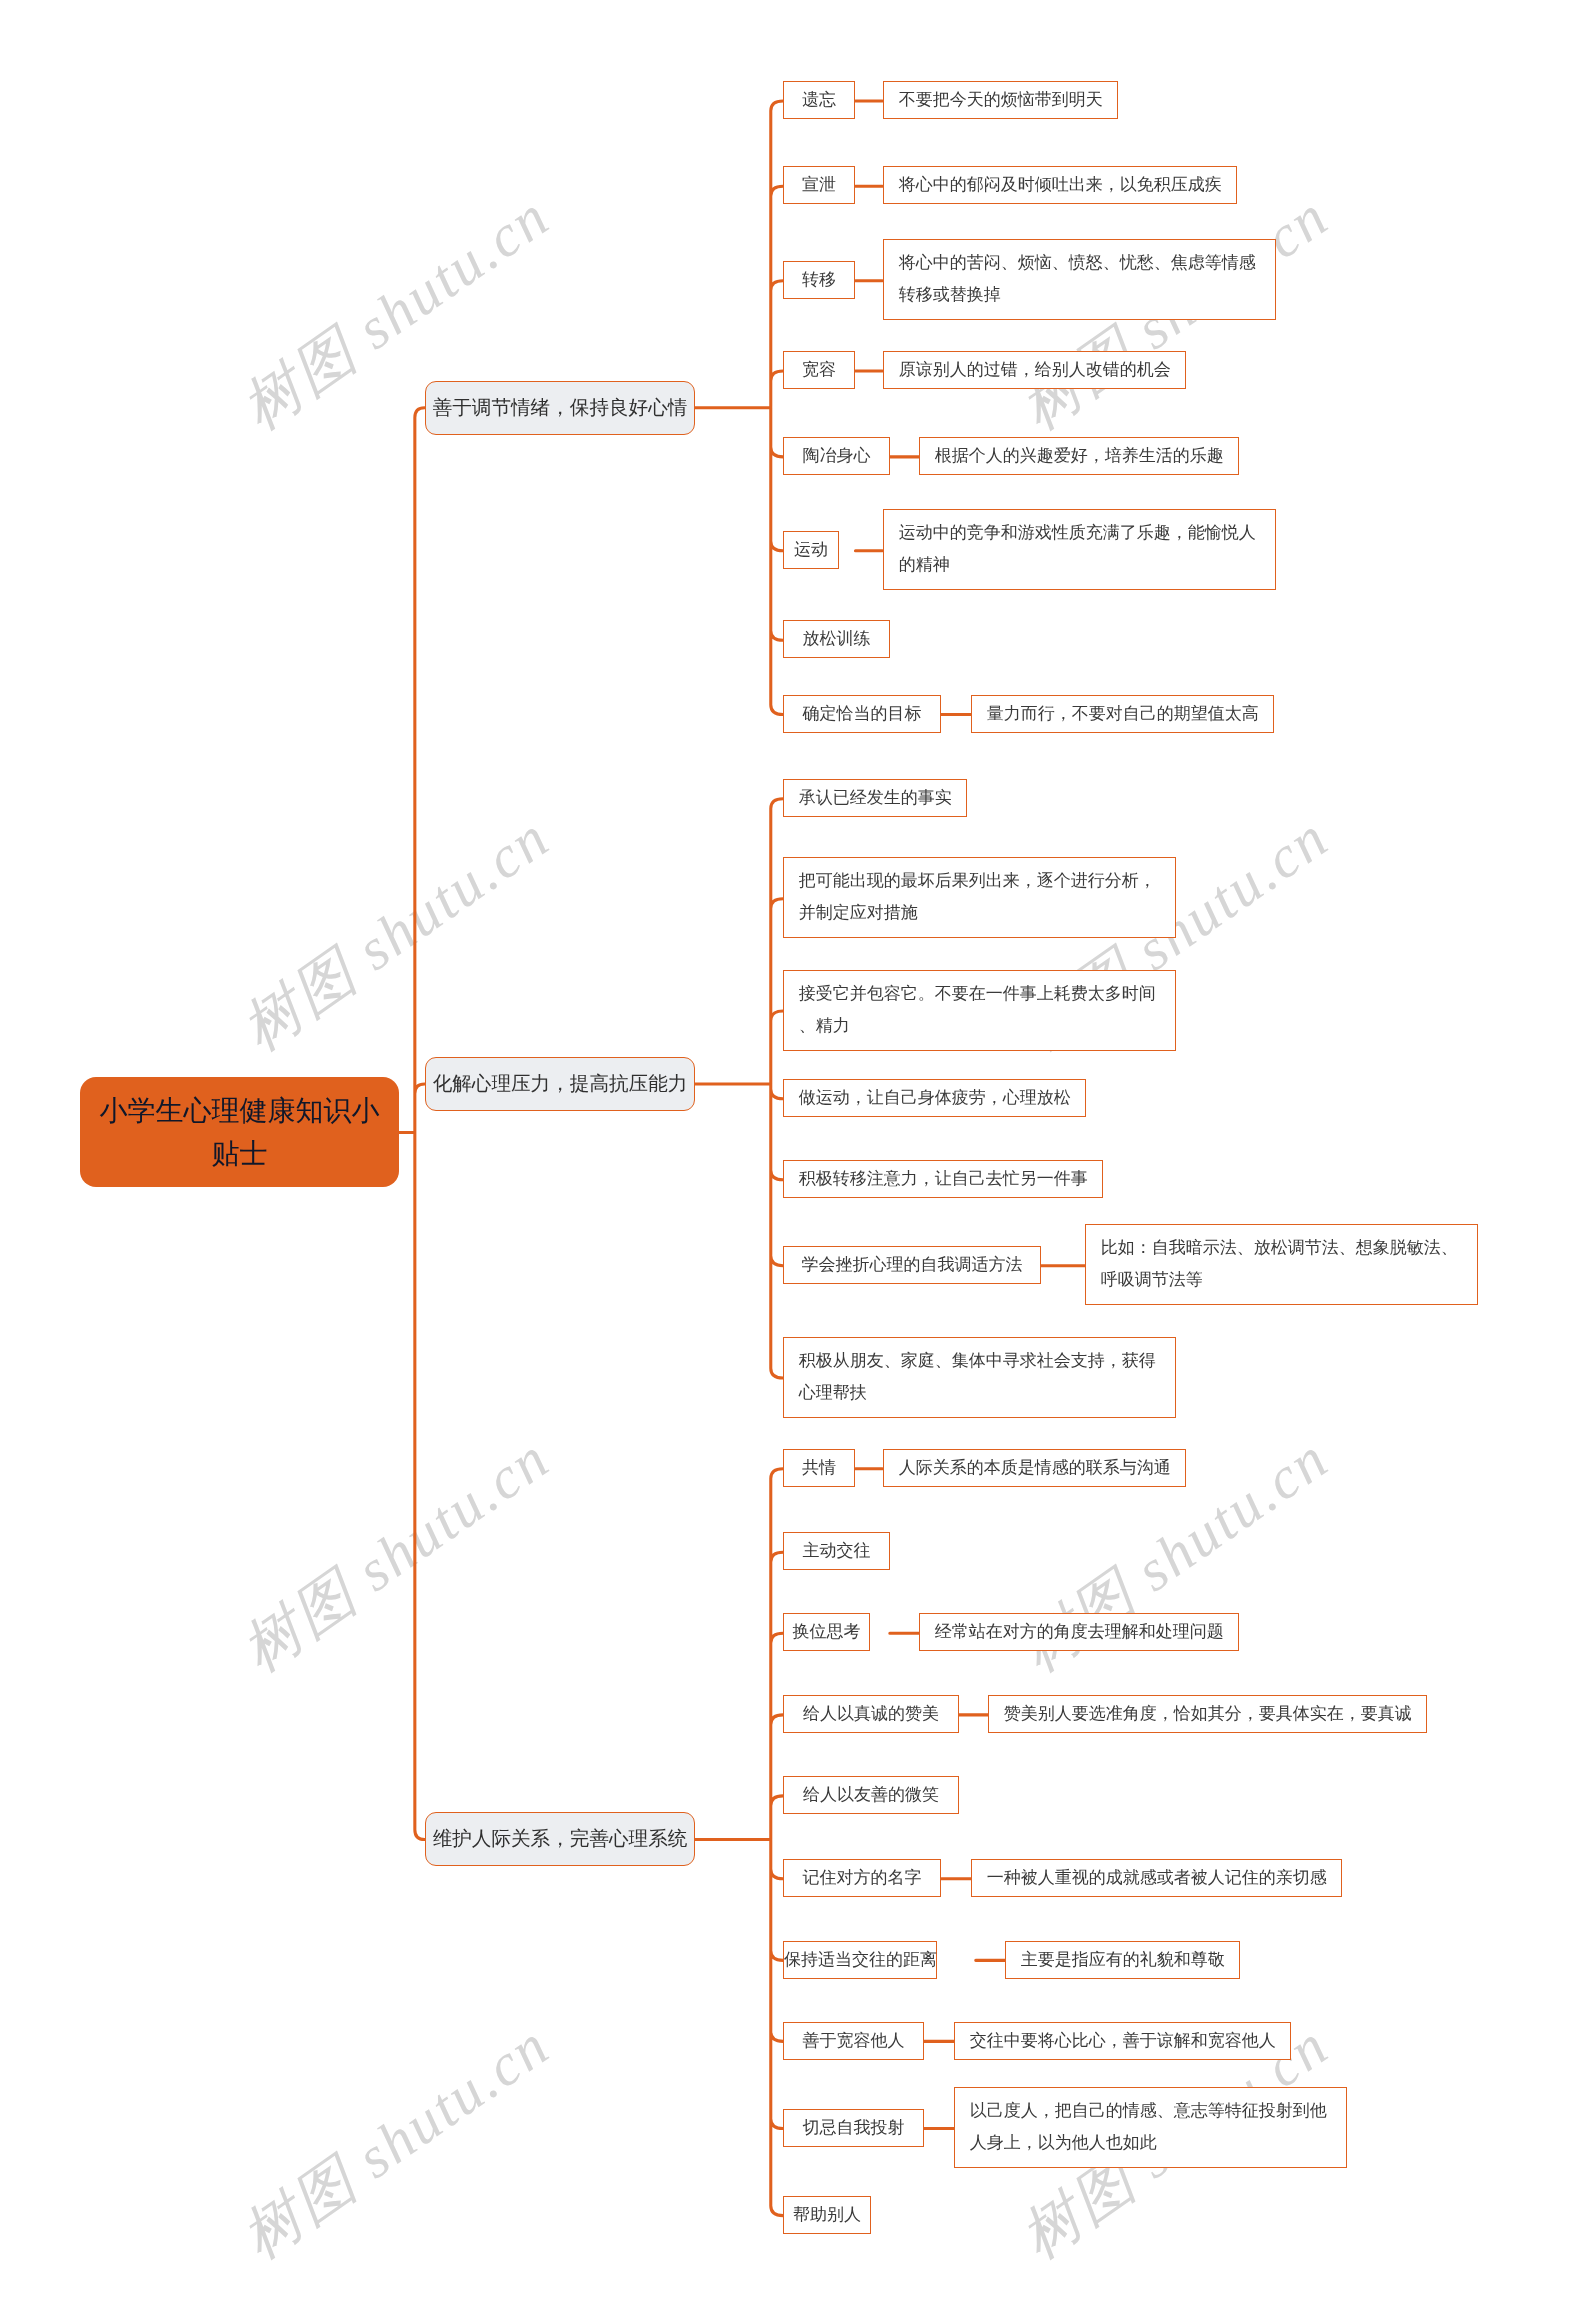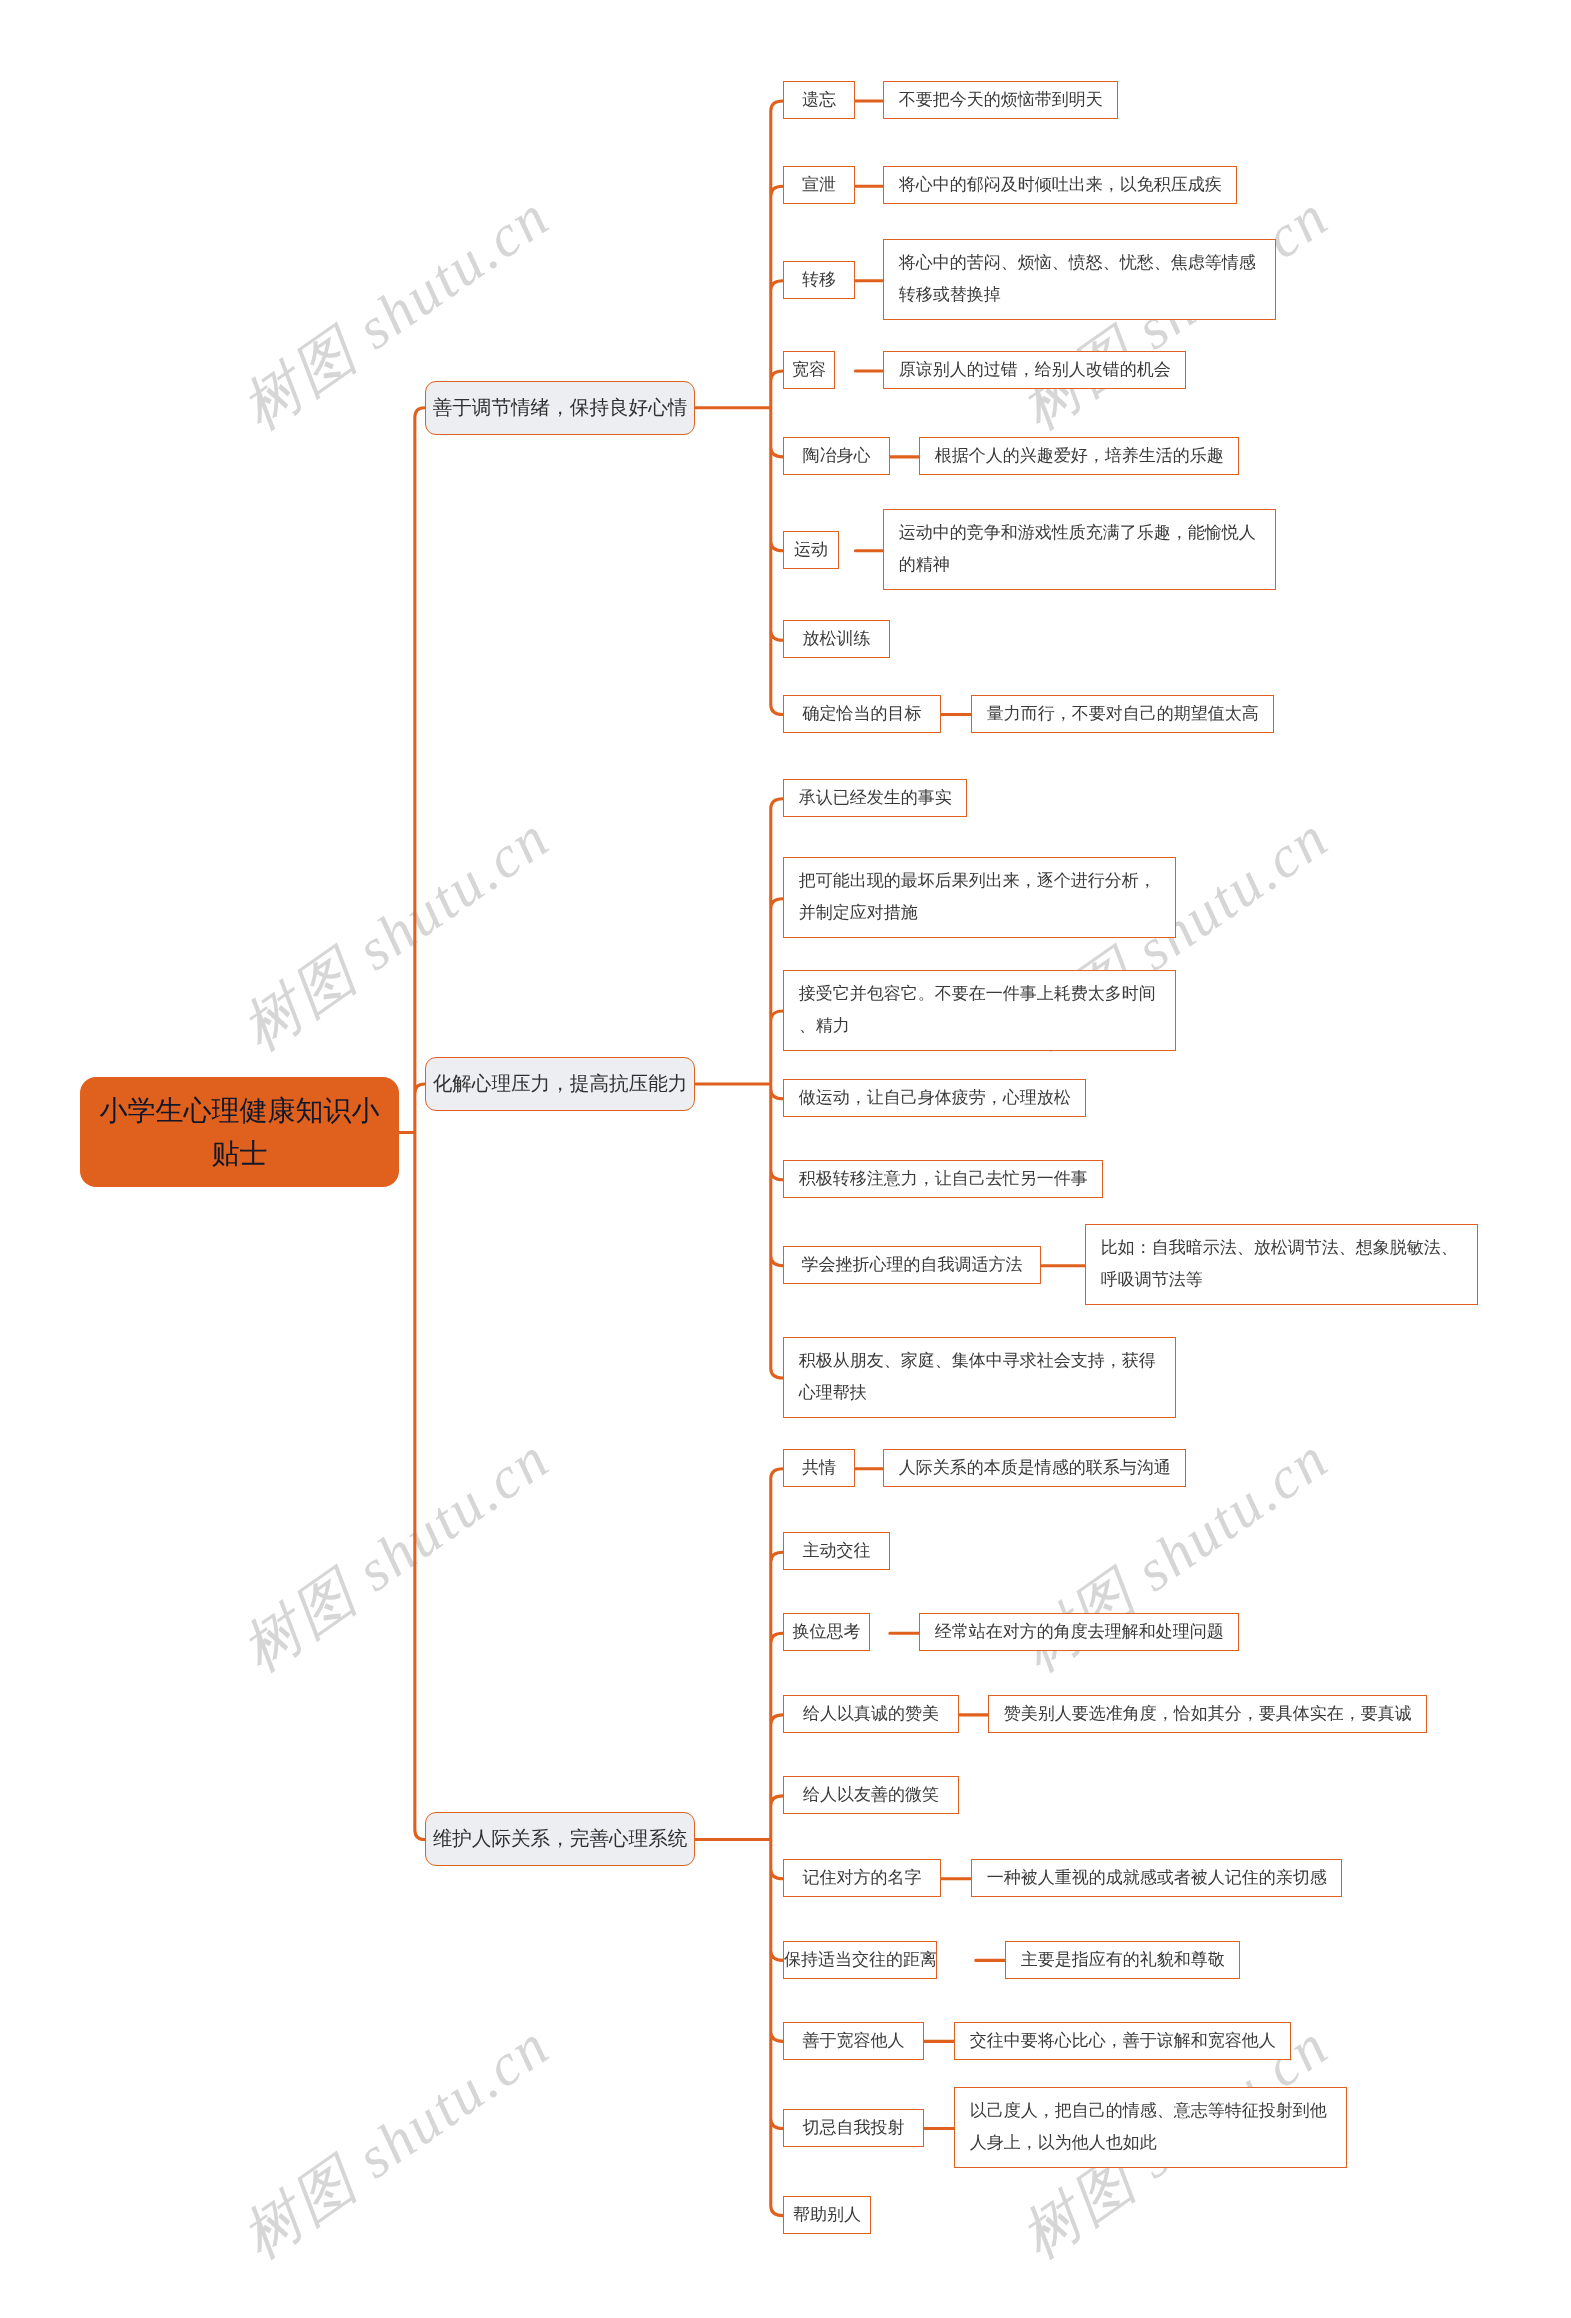--- a/index.html
+++ b/index.html
@@ -86,21 +86,21 @@
 <div class="branch-title" style="left:425px;top:381px">善于调节情绪，保持良好心情</div>
 <div class="branch-title" style="left:425px;top:1057px">化解心理压力，提高抗压能力</div>
 <div class="branch-title" style="left:425px;top:1812px">维护人际关系，完善心理系统</div>
 
 <div class="node kw" style="left:783px;top:81px;width:72px">遗忘</div>
 <div class="node leaf" style="left:883px;top:81px">不要把今天的烦恼带到明天</div>
 <div class="node kw" style="left:783px;top:166px;width:72px">宣泄</div>
 <div class="node leaf" style="left:883px;top:166px">将心中的郁闷及时倾吐出来，以免积压成疾</div>
 <div class="node kw" style="left:783px;top:261px;width:72px">转移</div>
 <div class="node wrap" style="left:883px;top:239px">将心中的苦闷、烦恼、愤怒、忧愁、焦虑等情感转移或替换掉</div>
-<div class="node kw" style="left:783px;top:351px;width:52px">宽容</div>
+<div class="node kw" style="left:783px;top:351px;width:72px">宽容</div>
 <div class="node leaf" style="left:883px;top:351px">原谅别人的过错，给别人改错的机会</div>
 <div class="node kw" style="left:783px;top:437px;width:107px">陶冶身心</div>
 <div class="node leaf" style="left:919px;top:437px">根据个人的兴趣爱好，培养生活的乐趣</div>
 <div class="node kw" style="left:783px;top:531px;width:56px">运动</div>
 <div class="node wrap" style="left:883px;top:509px">运动中的竞争和游戏性质充满了乐趣，能愉悦人的精神</div>
 <div class="node kw" style="left:783px;top:620px;width:107px">放松训练</div>
 <div class="node kw" style="left:783px;top:695px;width:158px">确定恰当的目标</div>
 <div class="node leaf" style="left:971px;top:695px">量力而行，不要对自己的期望值太高</div>
 
 <div class="node leaf" style="left:783px;top:779px">承认已经发生的事实</div>

